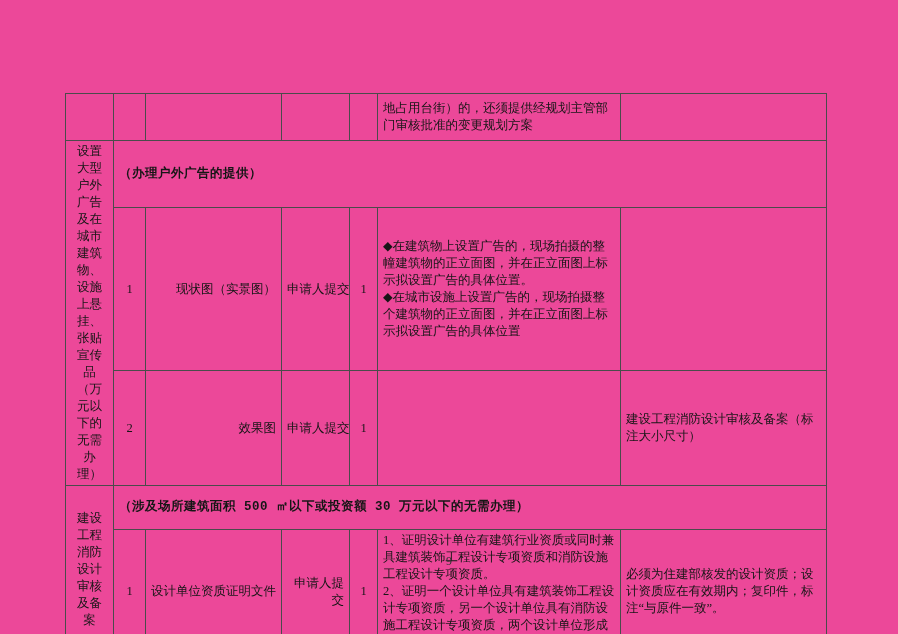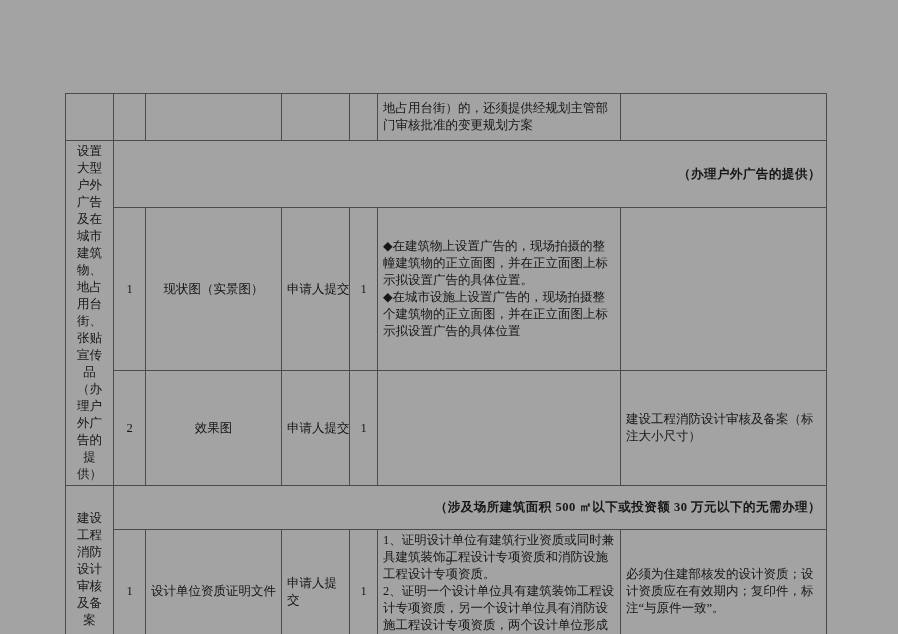--- a/index.html
+++ b/index.html
@@ -1,20 +1,20 @@
 <!DOCTYPE html>
 <html><head>
 <meta charset="utf-8">
 <style>
   html, body { margin: 0; padding: 0; background: #ffffff; }
   #page {
     position: relative;
     width: 898px;
     height: 634px;
-    background: #a3a3a3;
+    background: #ec4899;
     font-family: "Liberation Serif", "DejaVu Serif", serif;
     color: #161616;
     overflow: hidden;
   }
   table.doc {
     position: absolute;
     left: 65px;
     top: 93px;
     width: 761px;
     border-collapse: collapse;
@@ -29,37 +29,38 @@
     overflow: hidden;
     word-break: break-all;
   }
   td.side-hdr {
     text-align: center;
     padding: 2px 1px;
     line-height: 17.1px;
     font-size: 13px;
   }
   td.num, td.cnt { text-align: center; padding: 2px 1px; }
-  td.subm { text-align: left; }
+  td.subm { text-align: right; }
   td.subm .nowrap { white-space: nowrap; }
   td.subm .narrow { display: inline-block; width: 54px; }
-  td.name { text-align: center; }
+  td.name { text-align: right; }
   td.desc, td.remark {
     text-align: left;
     white-space: pre-line;
     line-height: 16.8px;
     padding: 2px 6px;
   }
   td.band {
-    text-align: right;
+    text-align: left;
     font-weight: bold;
     font-size: 15.5px;
     letter-spacing: 0.5px;
     white-space: nowrap;
     padding: 2px 0;
+    font-family: Liberation Mono, monospace;
   }
   #page-number {
     position: absolute;
     left: 0;
     top: 554px;
     width: 898px;
     text-align: center;
     font-size: 12px;
     color: #333333;
   }
@@ -85,21 +86,21 @@
       <td class="side-hdr"></td>
       <td class="num"></td>
       <td class="name"></td>
       <td class="subm"></td>
       <td class="cnt"></td>
       <td class="desc">地占用台街）的，还须提供经规划主管部门审核批准的变更规划方案</td>
       <td class="remark"></td>
     </tr>
 
     <tr style="height:44px">
-      <td class="side-hdr" rowspan="3">设置大型户外广告及在城市 建筑物、地占用台街、张贴宣传品（办理户外广告的提供）</td>
+      <td class="side-hdr" rowspan="3">设置大型户外广告及在城市 建筑物、设施上悬挂、张贴宣传品（万元以下的无需办理）</td>
       <td class="band" colspan="6">（办理户外广告的提供）</td>
     </tr>
 
     <tr style="height:104px">
       <td class="num">1</td>
       <td class="name">现状图（实景图）</td>
       <td class="subm"><span class="nowrap">申请人提交</span></td>
       <td class="cnt">1</td>
       <td class="desc">◆在建筑物上设置广告的，现场拍摄的整幢建筑物的正立面图，并在正立面图上标示拟设置广告的具体位置。
 ◆在城市设施上设置广告的，现场拍摄整个建筑物的正立面图，并在正立面图上标示拟设置广告的具体位置</td>

